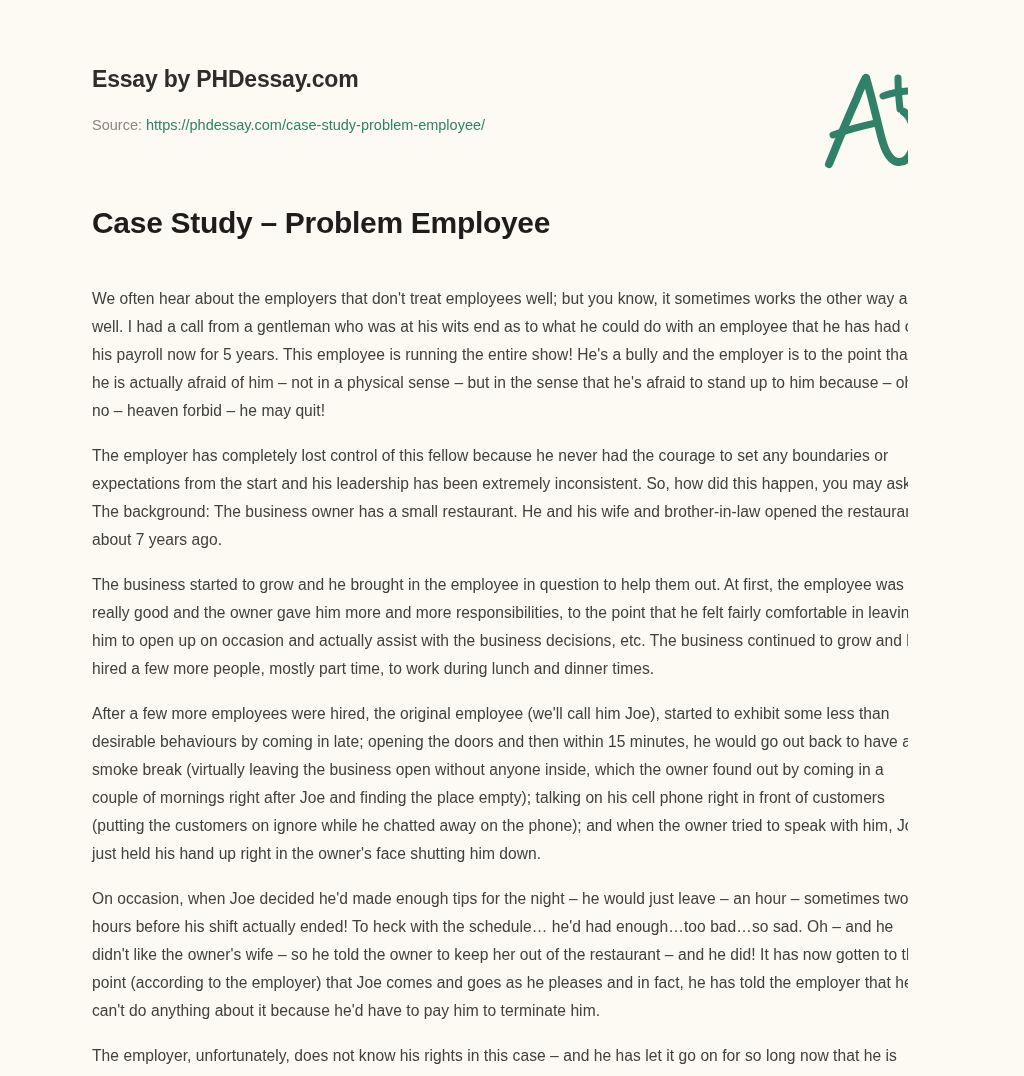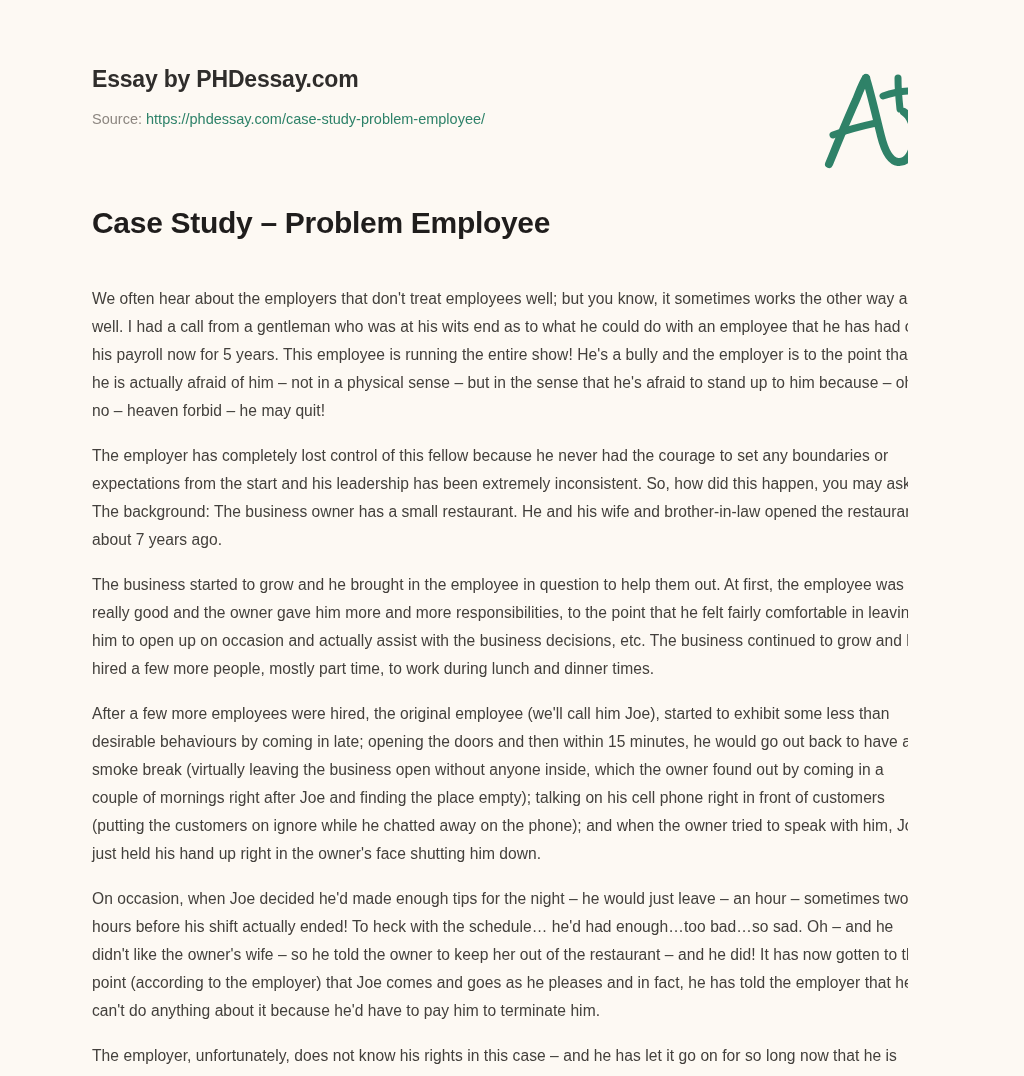--- a/index.html
+++ b/index.html
@@ -33,21 +33,21 @@
   .brand-line {
     font-size: 23px;
     font-weight: bold;
     letter-spacing: -0.2px;
     color: #2f2d2b;
     line-height: 1.2;
     margin: 0;
     white-space: nowrap;
   }
   .source-line {
-    margin: 16px 0 0 0;
+    margin: 22px 0 0 0;
     font-size: 14.5px;
     color: #8d8781;
     line-height: 1.3;
     white-space: nowrap;
   }
   .source-label {
     color: #8d8781;
   }
   .source-url {
     color: #2e8269;

